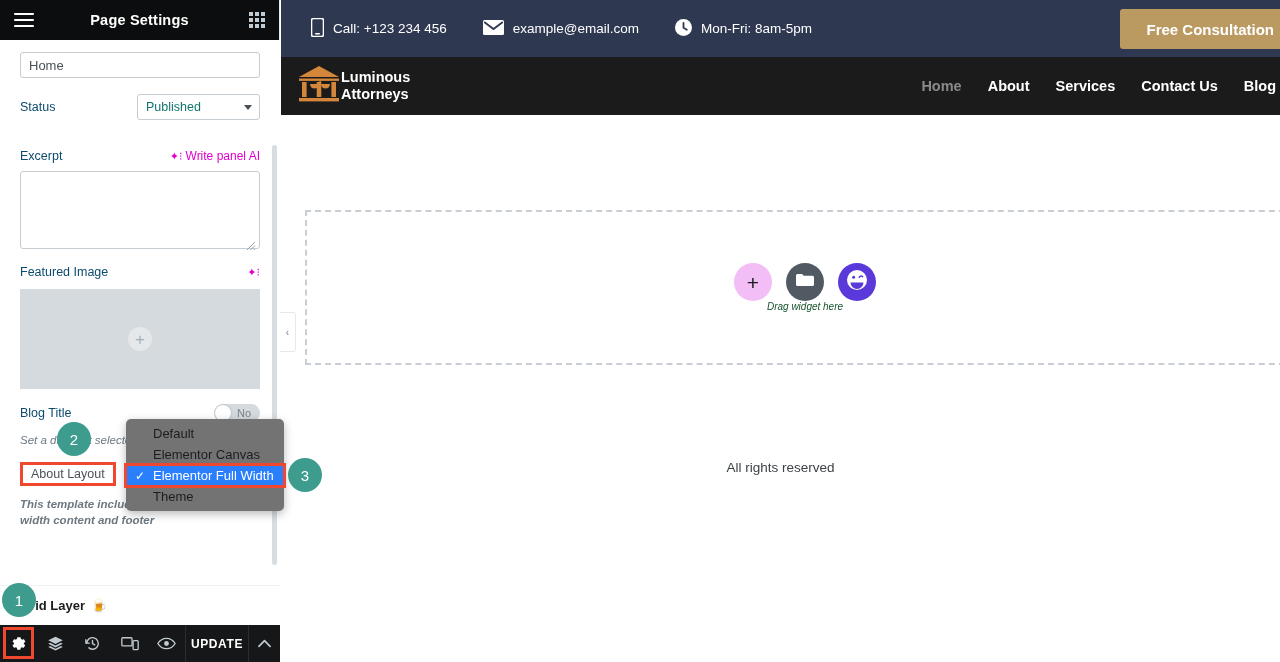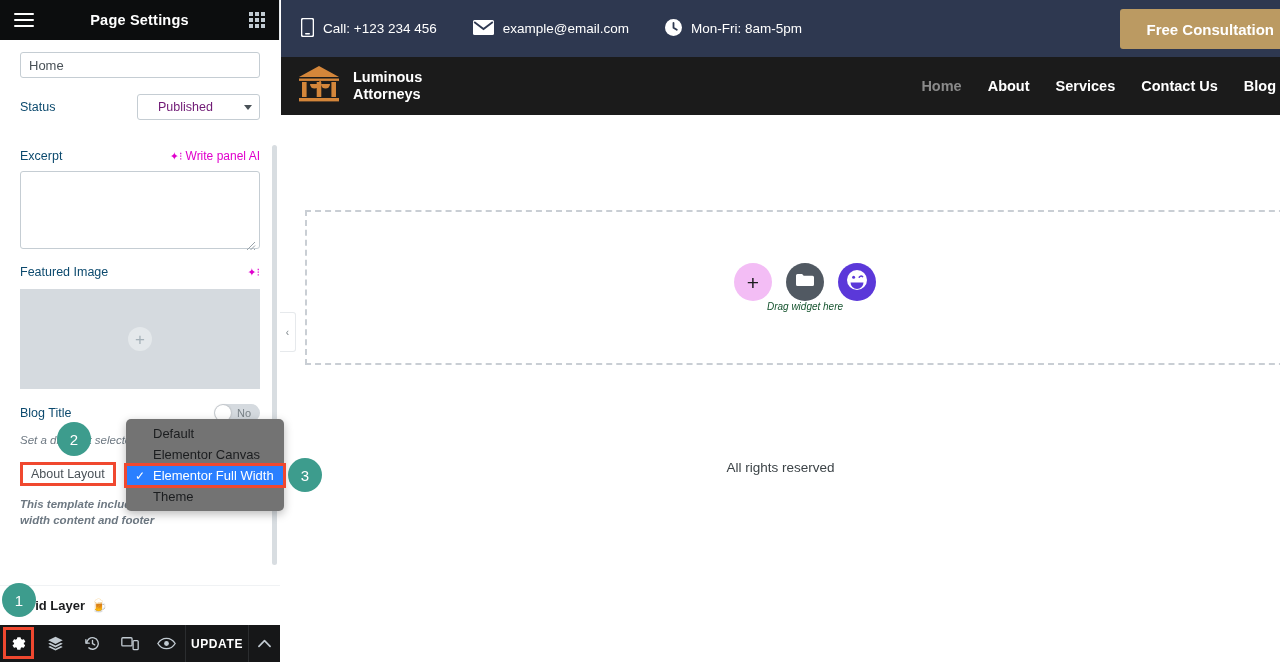--- a/index.html
+++ b/index.html
@@ -44,22 +44,22 @@
   .pg-title-input {
     width: 240px; height: 26px; border: 1px solid #c5cdd3; border-radius: 3px;
     font-size: 13px; color: #495157; padding: 2px 8px; background: #fff;
     font-family: "Liberation Sans", sans-serif;
   }
   .row-flex { display: flex; align-items: center; justify-content: space-between; }
   .flabel { font-size: 12.5px; color: #0c4a6e; text-align: right; }
   .sel-wrap { position: relative; width: 123px; }
   .sel-box {
     width: 123px; height: 26px; border: 1px solid #c5cdd3; border-radius: 3px;
-    background: #fff; font-size: 12.5px; color: #701a75;
-    display: flex; align-items: center; padding: 0 20px; cursor: pointer;
+    background: #fff; font-size: 12.5px; color: #0f766e;
+    display: flex; align-items: center; padding: 0 8px; cursor: pointer;
   }
   .sel-caret { position: absolute; right: 8px; top: 11px;
     width: 0; height: 0; border-left: 4.5px solid transparent; border-right: 4.5px solid transparent;
     border-top: 5px solid #495157; }
   .ai-link { font-size: 12px; color: #e000cd; display: flex; align-items: center; gap: 3px; cursor: pointer; }
   .sparkle { font-size: 11px; color: #e000cd; }
   .excerpt-area {
     width: 240px; height: 78px; border: 1px solid #c5cdd3; border-radius: 3px;
     margin-top: 8px; background: #fff; resize: none; position: relative;
     font-family: "Liberation Sans", sans-serif; font-size: 12.5px; padding: 5px 7px; color:#495157;
@@ -120,35 +120,35 @@
     background: #ffffff; border: 1px solid #e6e9ec; border-left: none;
     border-radius: 0 3px 3px 0; display: flex; align-items: center; justify-content: center;
     color: #7a8388; font-size: 10px; z-index: 31; cursor: pointer;
   }
 
   
   #canvas { position: absolute; left: 281px; top: 0; width: 999px; height: 662px;
     background: #ffffff; overflow: hidden; }
   #topbar {
     height: 57px; background: #2e3850; display: flex; align-items: center;
-    padding-left: 20px; position: relative;
+    padding-left: 30px; position: relative;
   }
   .tb-item { display: flex; align-items: center; gap: 9px; color: #ffffff; font-size: 13.5px;
     margin-right: 36px; white-space: nowrap; }
   .tb-item svg { flex: none; }
   #free-consult {
     position: absolute; right: -20px; top: 9px; height: 40px; background: #bb9a62;
     color: #ffffff; font-size: 15px; font-weight: bold; display: flex; align-items: center;
     padding: 0 26px; border-radius: 3px; cursor: pointer; white-space: nowrap;
   }
   #navbar {
     height: 58px; background: #1b1b1b; display: flex; align-items: center;
     padding: 0 0 0 16px; position: relative;
   }
-  .brand { display: flex; align-items: center; gap: 12px; }
+  .brand { display: flex; align-items: center; }
   .brand-name { color: #ffffff; font-size: 14.5px; font-weight: bold; line-height: 1.2; }
   .nav-links { position: absolute; right: 0; display: flex; align-items: center; gap: 26px;
     padding-right: 4px; }
   .nav-links a { color: #ffffff; font-size: 14.5px; font-weight: bold; text-decoration: none;
     white-space: nowrap; }
   .nav-links a.active { color: #8a8a8a; }
 
   #dropzone {
     position: absolute; left: 24px; top: 210px; width: 1000px; height: 155px;
     border: 2px dashed #c9ced4;

